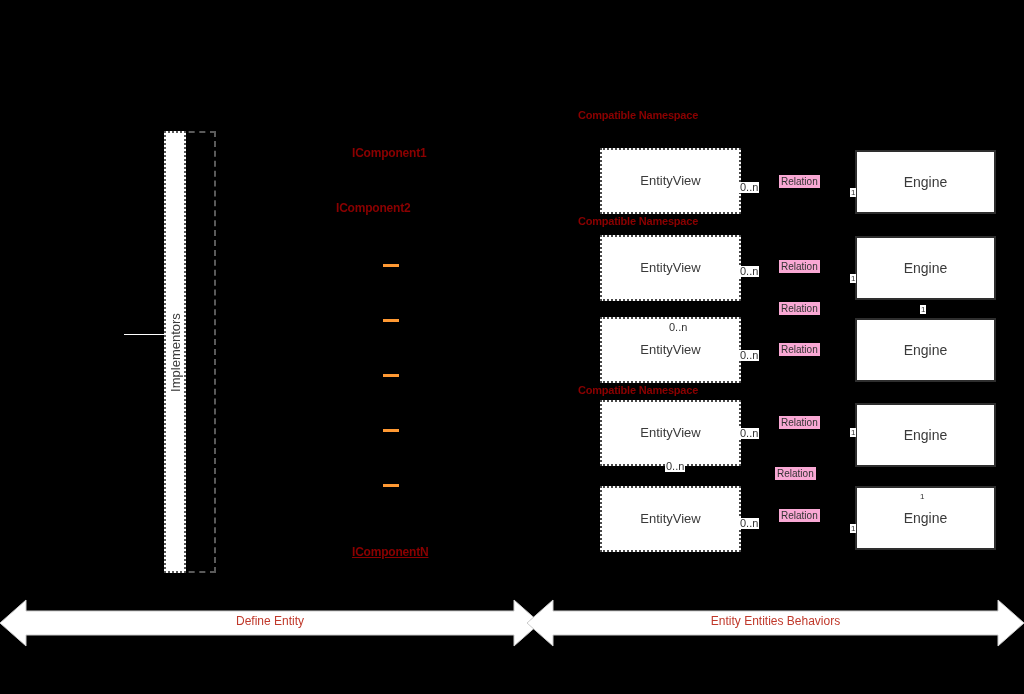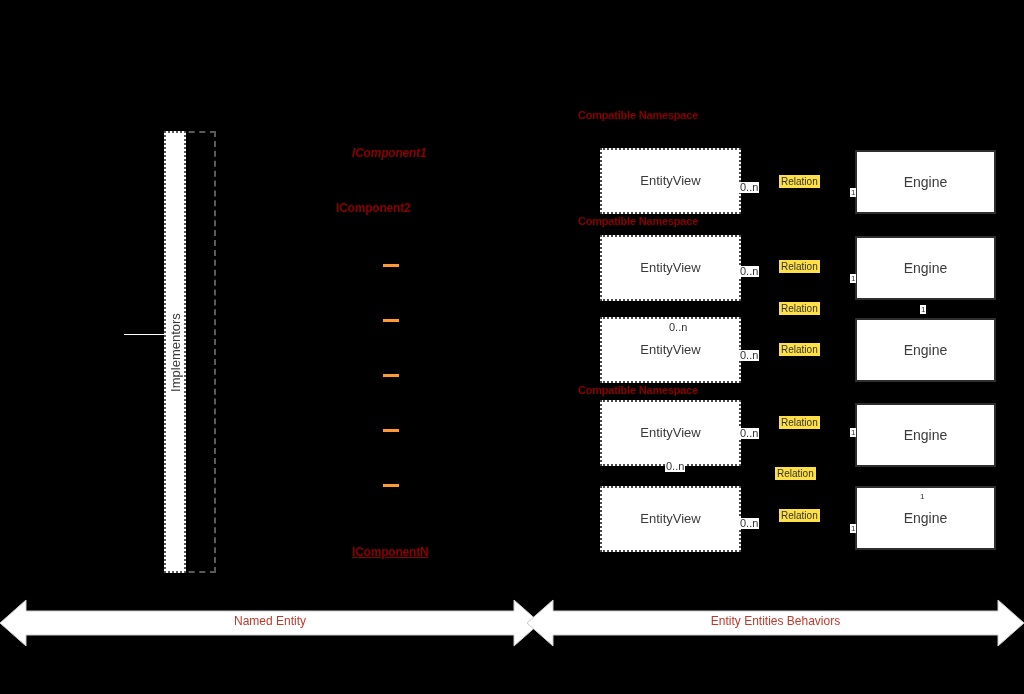--- a/index.html
+++ b/index.html
@@ -91,21 +91,21 @@
     padding: 0 1px;
     white-space: nowrap;
     box-sizing: border-box;
   }
   .chip.tiny {
     font-size: 8px;
     line-height: 9px;
   }
   .relation-chip {
     position: absolute;
-    background: #fde047;
+    background: #f9a8d4;
     color: #333333;
     font-size: 10px;
     line-height: 13px;
     padding: 0 2px;
     white-space: nowrap;
   }
   .dash-mark {
     position: absolute;
     height: 3px;
     background: #ff9933;
@@ -136,21 +136,21 @@
 <div id="canvas">
 
 
   <div class="conn" style="left:124px; top:334px; width:41px; height:1px;"></div>
 
   <div class="impl-ghost" style="left:178px; top:131px; width:38px; height:442px;"></div>
   <div class="impl-bar" style="left:164px; top:131px; width:22px; height:442px;">
     <span>Implementors</span>
   </div>
 
-  <div class="red-label big" style="left:352px; top:146px;font-style:italic;">IComponent1</div>
+  <div class="red-label big" style="left:352px; top:146px;">IComponent1</div>
   <div class="red-label big" style="left:336px; top:201px;">IComponent2</div>
   <div class="red-label big" style="left:352px; top:545px;text-decoration:underline;">IComponentN</div>
 
   <div class="dash-mark" style="left:383px; top:264px; width:16px;"></div>
   <div class="dash-mark" style="left:383px; top:319px; width:16px;"></div>
   <div class="dash-mark" style="left:383px; top:374px; width:16px;"></div>
   <div class="dash-mark" style="left:383px; top:429px; width:16px;"></div>
   <div class="dash-mark" style="left:383px; top:484px; width:16px;"></div>
 
   <div class="red-label" style="left:578px; top:109px;">Compatible Namespace</div>
@@ -215,21 +215,21 @@
   <div class="node engine" style="left:855px; top:486px; width:141px; height:64px;">
     <span>Engine</span>
   </div>
   <div class="chip tiny" style="left:919px; top:492px;">1</div>
   <div class="chip tiny" style="left:850px; top:524px;">1</div>
 
   <div class="banner" style="left:0px; top:598px; width:540px;">
     <svg width="540" height="50" viewBox="0 0 540 50">
       <polygon points="0,25 26,2 26,13 514,13 514,2 540,25 514,48 514,37 26,37 26,48" fill="#ffffff" stroke="#cccccc" stroke-width="1"></polygon>
     </svg>
-    <div class="btext">Named Entity</div>
+    <div class="btext">Define Entity</div>
   </div>
 
   <div class="banner" style="left:527px; top:598px; width:497px;">
     <svg width="497" height="50" viewBox="0 0 497 50">
       <polygon points="0,25 26,2 26,13 471,13 471,2 497,25 471,48 471,37 26,37 26,48" fill="#ffffff" stroke="#cccccc" stroke-width="1"></polygon>
     </svg>
     <div class="btext">Entity Entities Behaviors</div>
   </div>
 
 </div>

